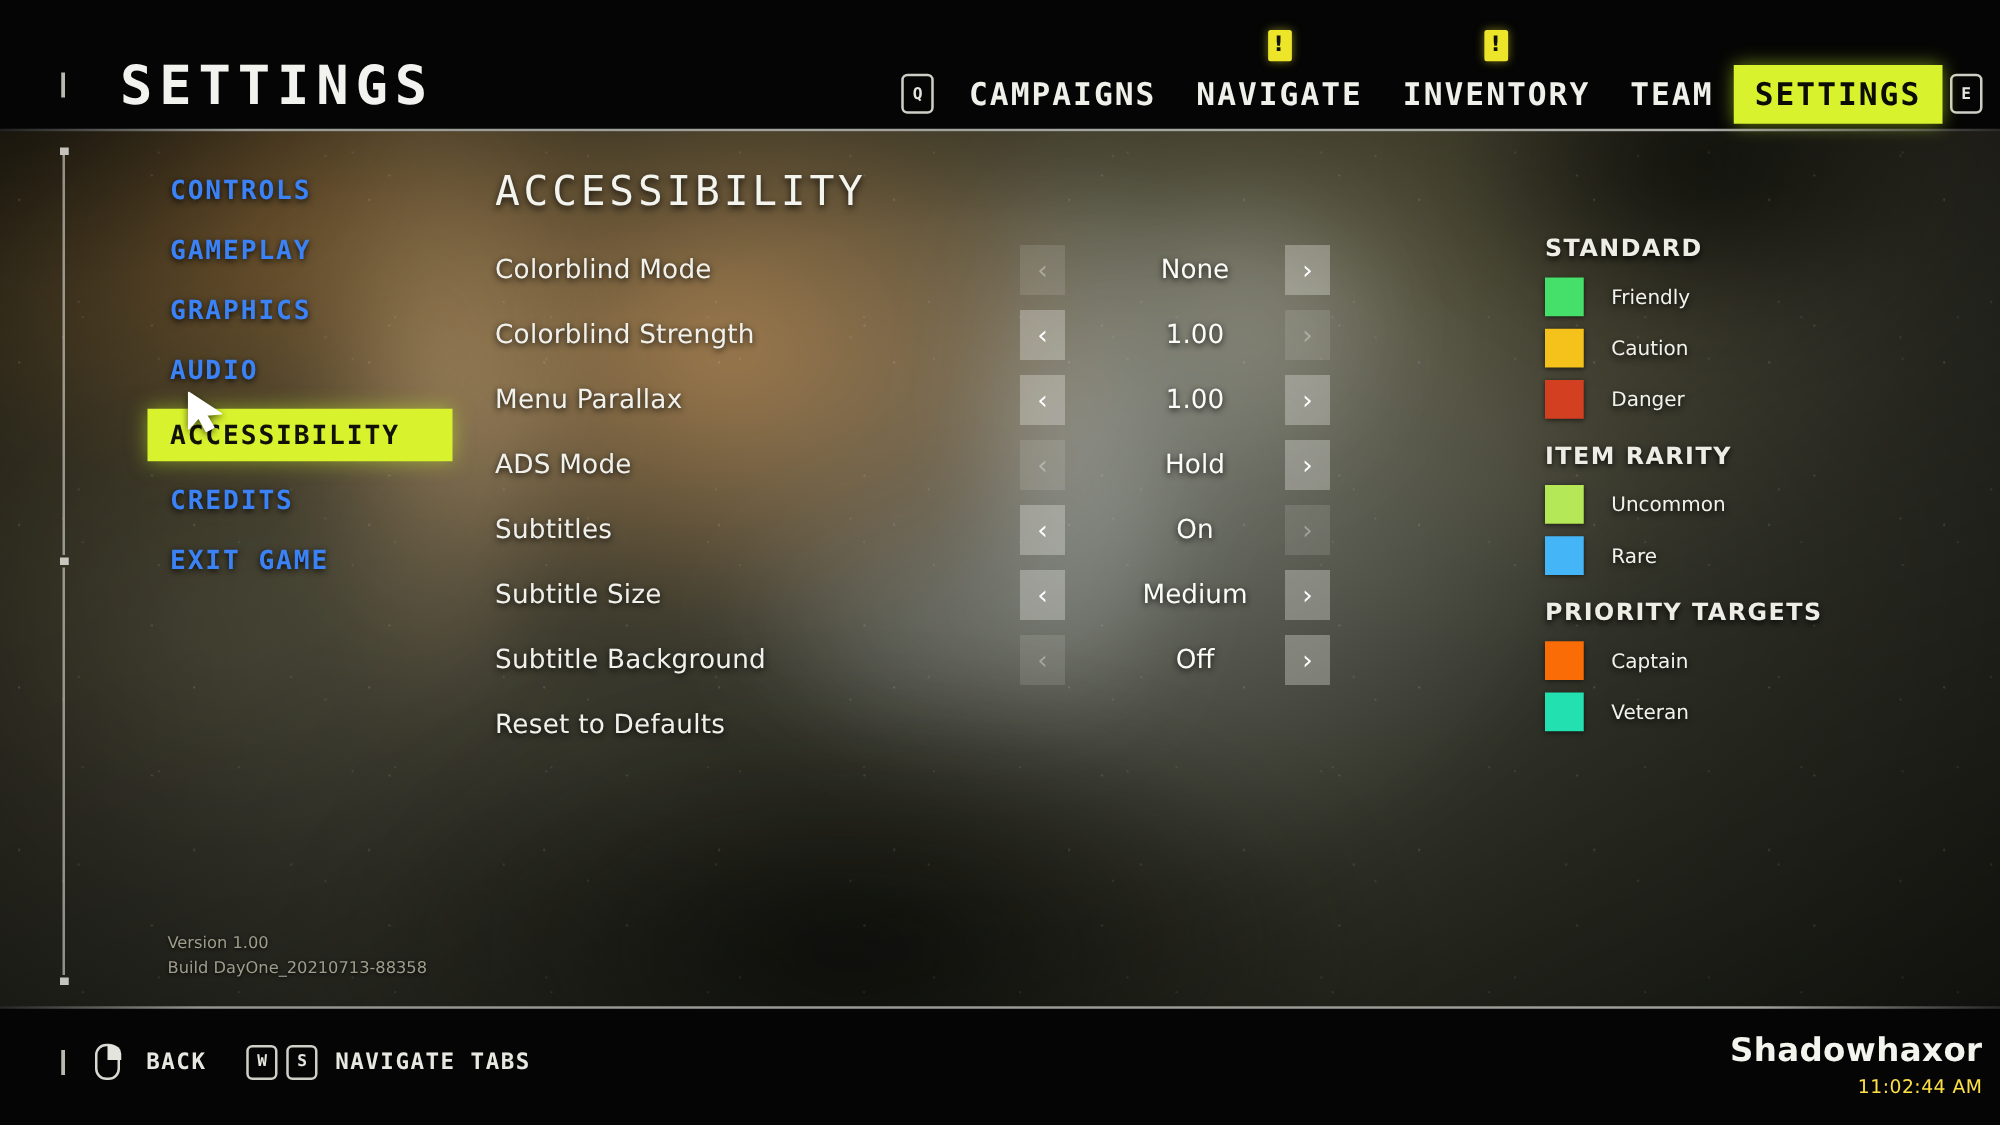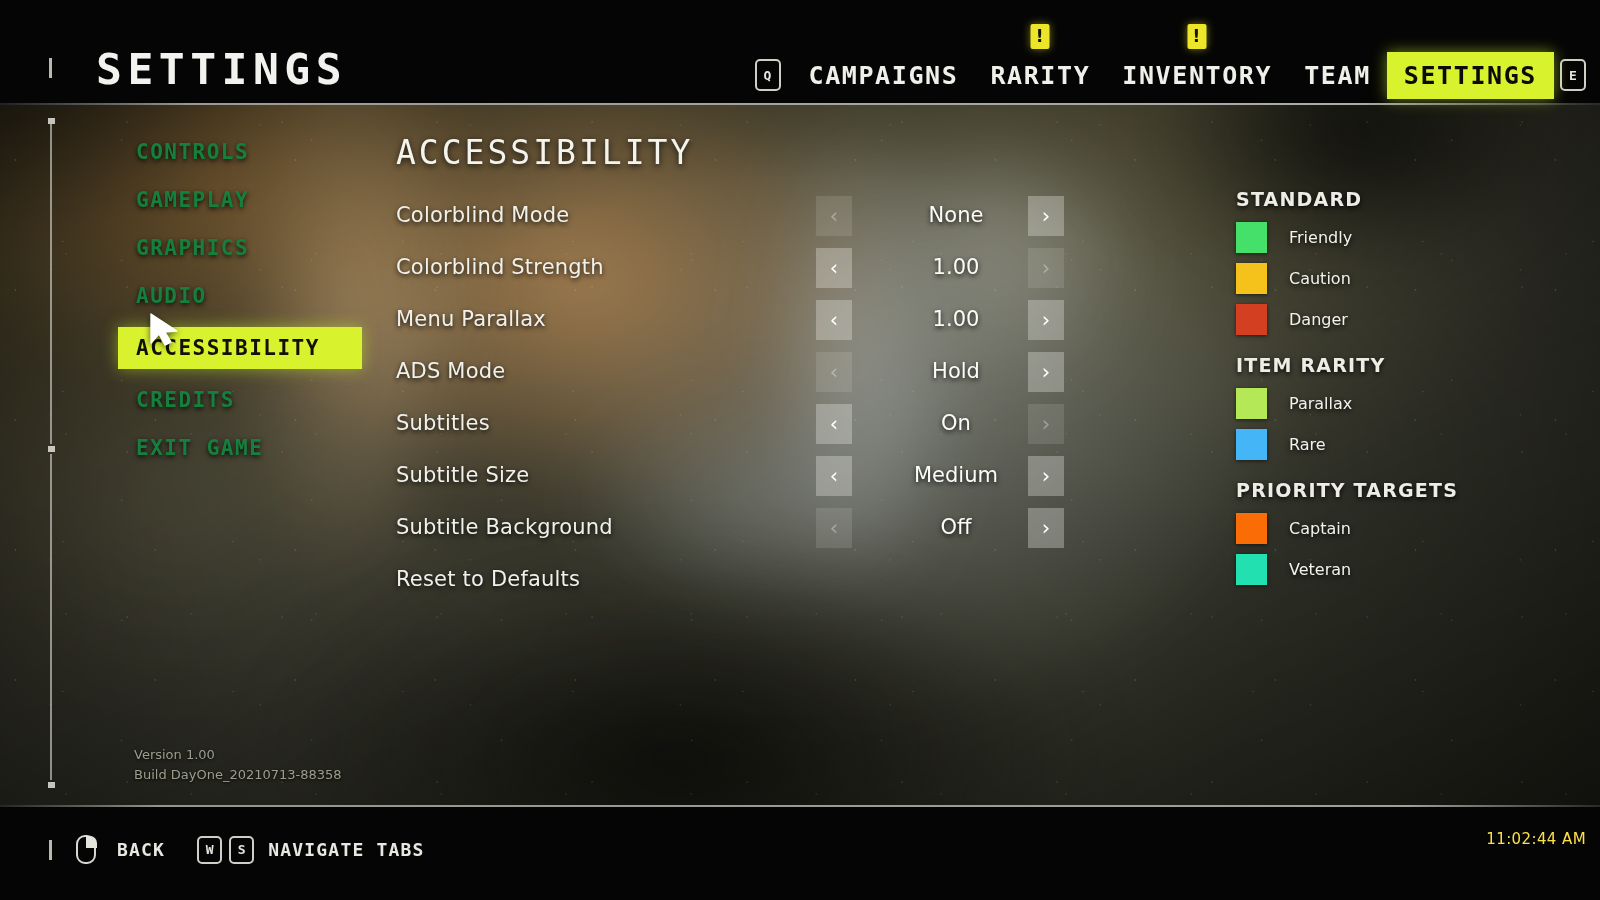--- a/index.html
+++ b/index.html
@@ -98,21 +98,21 @@
                  color:#fde047; letter-spacing:.4px; margin-top:3px; }
 
   
   .rail { position:absolute; left:50px; top:118px; width:2px; height:672px; z-index:6; }
   .rail-seg { position:absolute; left:0; width:2px; background:rgba(214,214,206,.62); }
   .rail-tick { position:absolute; left:-2px; width:7px; height:6px; background:rgba(226,226,218,.85); }
 
   
   .sidebar { position:absolute; left:118px; top:135px; width:250px; z-index:10; }
   .side-item { font-family:"DejaVu Sans Mono", monospace; font-size:21px; font-weight:700;
-               letter-spacing:1.5px; color:#15803d; padding:5px 0 5px 18px; margin-bottom:14px;
+               letter-spacing:1.5px; color:#3b82f6; padding:5px 0 5px 18px; margin-bottom:14px;
                text-shadow:0 2px 5px rgba(0,0,0,.85); }
   .side-item.active { background:#d8f22e; color:#111105; text-shadow:none;
                box-shadow:0 0 16px rgba(200,240,40,.5); padding:9px 0 9px 18px;
                width:244px; }
 
   .version { position:absolute; left:134px; top:745px; z-index:10;
              font-family:"DejaVu Sans", sans-serif; font-size:13px; color:#9e9c8c;
              line-height:1.55; text-shadow:0 1px 3px rgba(0,0,0,.9); }
 
   
@@ -179,21 +179,21 @@
 
     <div class="nav">
       <div class="keycap nav-gap-q">Q</div>
 
       <div class="nav-item">
         <span>CAMPAIGNS</span>
       </div>
 
       <div class="nav-item">
         <span class="badge">!</span>
-        <span>RARITY</span>
+        <span>NAVIGATE</span>
       </div>
 
       <div class="nav-item">
         <span class="badge">!</span>
         <span>INVENTORY</span>
       </div>
 
       <div class="nav-item">
         <span>TEAM</span>
       </div>
@@ -294,21 +294,21 @@
       <div class="lg-item">
         <div class="lg-sw" style="background:#d23f21"></div>
         <div class="lg-label">Danger</div>
       </div>
     </div>
 
     <div class="lg-group">
       <div class="lg-head">ITEM RARITY</div>
       <div class="lg-item">
         <div class="lg-sw" style="background:#b5e857"></div>
-        <div class="lg-label">Parallax</div>
+        <div class="lg-label">Uncommon</div>
       </div>
       <div class="lg-item">
         <div class="lg-sw" style="background:#44b6f7"></div>
         <div class="lg-label">Rare</div>
       </div>
     </div>
 
     <div class="lg-group">
       <div class="lg-head">PRIORITY TARGETS</div>
       <div class="lg-item">
@@ -333,20 +333,21 @@
         <div class="hint-label">BACK</div>
       </div>
       <div class="hint" style="gap:7px;">
         <div class="keycap-sm">W</div>
         <div class="keycap-sm">S</div>
         <div class="hint-label" style="margin-left:7px;">NAVIGATE TABS</div>
       </div>
     </div>
 
     <div class="player">
+      <div class="player-name">Shadowhaxor</div>
       <div class="player-time">11:02:44 AM</div>
     </div>
   </div>
 
   <svg class="cursor" width="30" height="34" viewBox="0 0 30 34">
     <path d="M1 1 L1 30 L9 21 L15 32 L21 29 L15 19 L27 18 Z" fill="#ffffff" stroke="#ffffff" stroke-width="1.4" stroke-linejoin="round"></path>
   </svg>
 
 </div>
 

